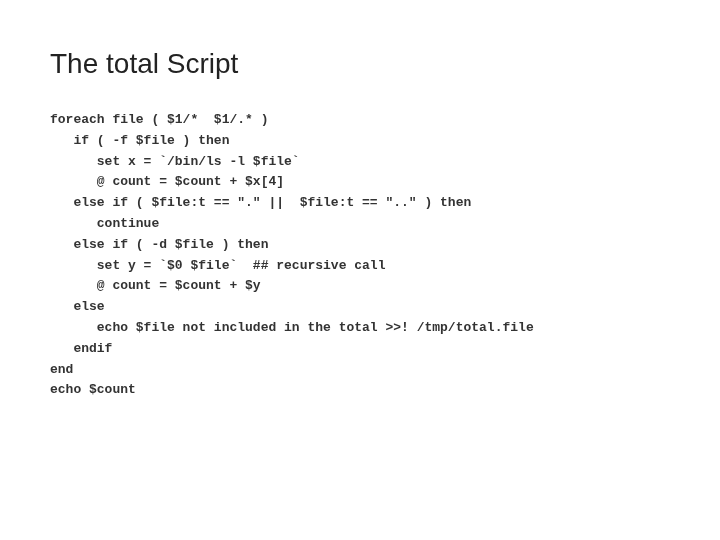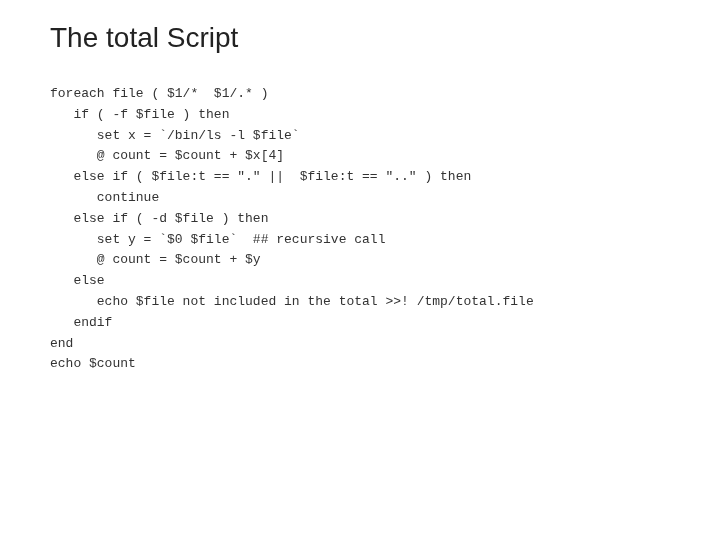--- a/index.html
+++ b/index.html
@@ -12,37 +12,38 @@
       background: #ffffff;
       font-family: Arial, Helvetica, sans-serif;
       width: 720px;
       height: 540px;
       overflow: hidden;
     }
 
     .page {
       width: 604px;
       height: 540px;
-      padding: 22px 50px;
+      padding: 48px 50px;
       background: #ffffff;
     }
 
     .title {
       font-size: 28px;
       font-weight: normal;
       color: #222222;
       margin-bottom: 30px;
     }
 
     .code-block {
       font-family: 'Courier New', Courier, monospace;
       font-size: 13px;
       line-height: 1.6;
       color: #333333;
       white-space: pre;
+      font-weight: bold;
     }
   </style>
 </head>
 <body>
 
 <div class="page">
   <h1 class="title">The total Script</h1>
 
   <div class="code-block" id="code-container"><div>foreach file ( $1/*  $1/.* )</div><div>   if ( -f $file ) then</div><div>      set x = `/bin/ls -l $file`</div><div>      @ count = $count + $x[4]</div><div>   else if ( $file:t == "." ||  $file:t == ".." ) then</div><div>      continue</div><div>   else if ( -d $file ) then</div><div>      set y = `$0 $file`  ## recursive call</div><div>      @ count = $count + $y</div><div>   else</div><div>      echo $file not included in the total &gt;&gt;! /tmp/total.file</div><div>   endif</div><div>end</div><div>echo $count</div></div>
 </div>

